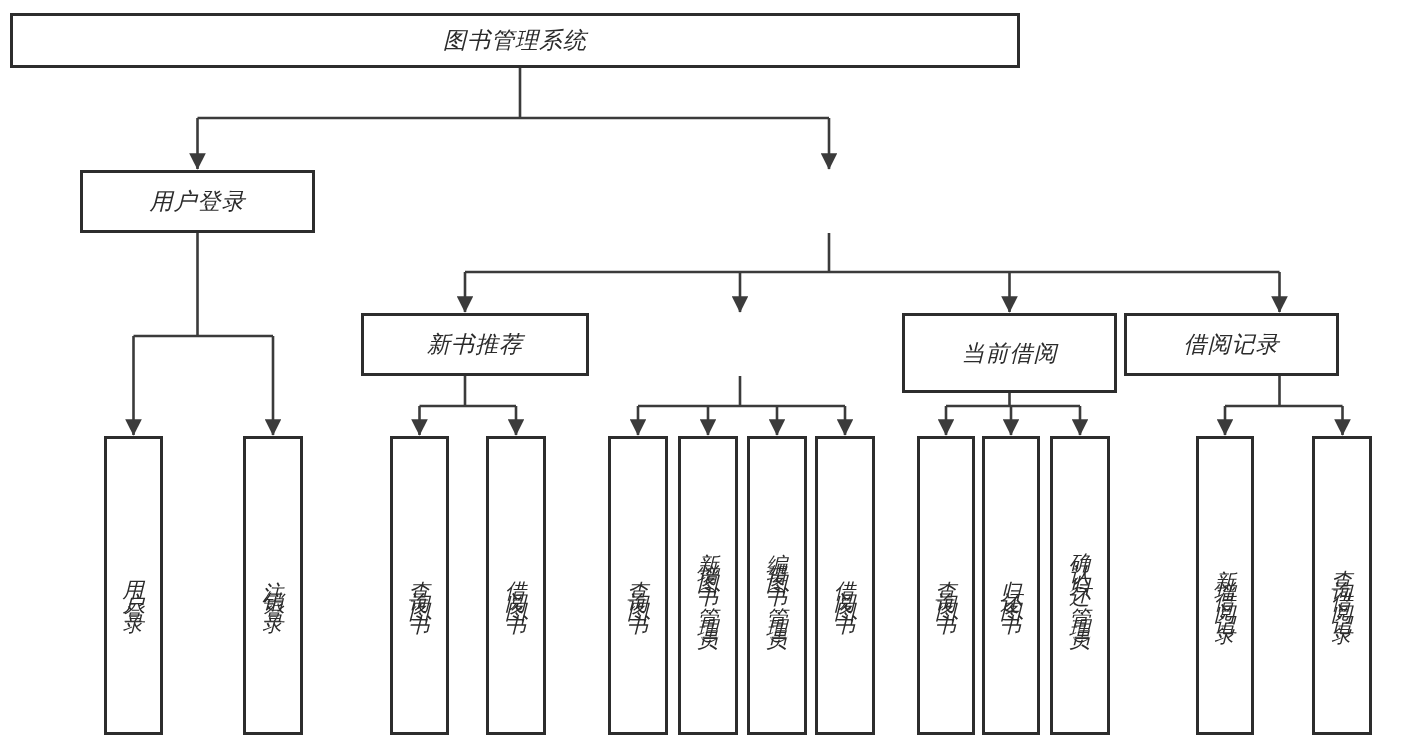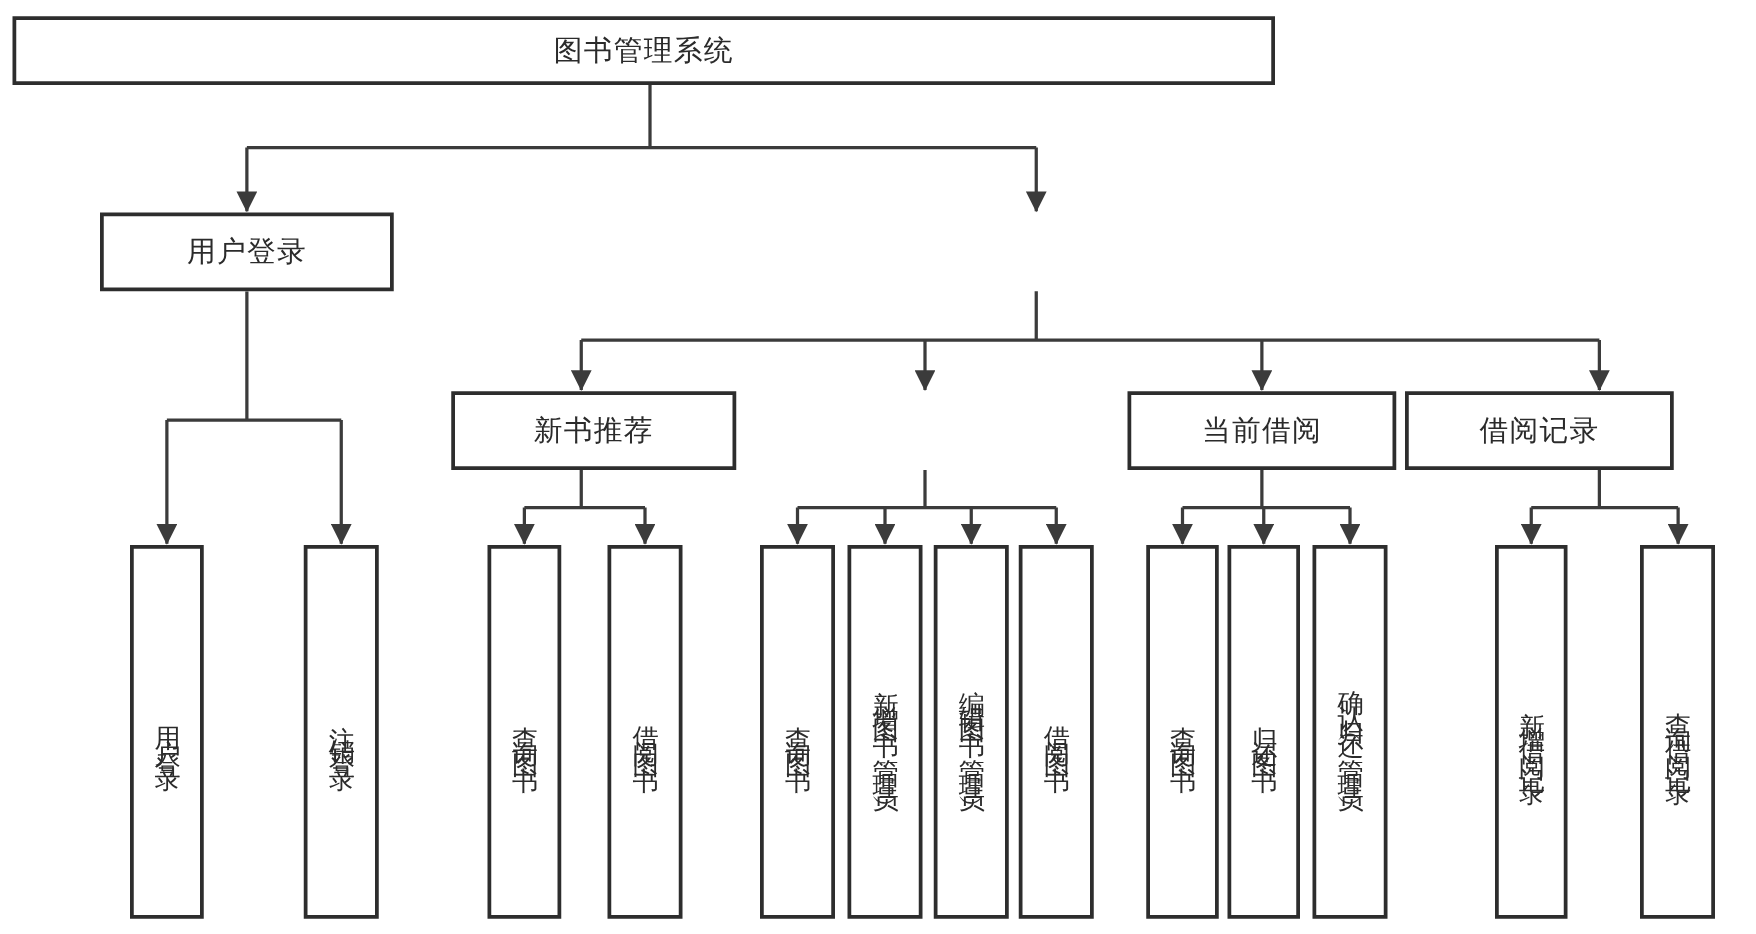--- a/index.html
+++ b/index.html
@@ -16,20 +16,21 @@
     stroke: var(--line, #3b3b3b); stroke-width: 2.6; fill: none;
   }
   .connectors marker path { fill: var(--line, #3b3b3b); stroke: none; }
   .box {
     position: absolute; z-index: 2;
     background: var(--box-fill, #ffffff);
     border: 3px solid var(--box-border, #2d2d2d);
     color: var(--text, #2b2b2b);
     display: flex; align-items: center; justify-content: center;
     text-align: center;
+    font-style: italic;
   }
   .hbox { font-size: 23px; letter-spacing: 1px; }
   .vbox {
     writing-mode: vertical-rl; text-orientation: mixed;
     font-size: 21px; letter-spacing: 11px; line-height: 1;
   }
   .watermark {
     position: absolute; top: 716px; right: 3px; z-index: 5;
     font-size: 21px; letter-spacing: 0.5px; white-space: nowrap;
     color: var(--watermark, #a3a4ac); opacity: 0.9;
@@ -96,21 +97,21 @@
       <line x1="1225" y1="406" x2="1225" y2="435" marker-end="url(#arrow)"></line>
       <line x1="1342.5" y1="406" x2="1342.5" y2="435" marker-end="url(#arrow)"></line>
     </g>
   </svg>
 
   <div class="box hbox" style="left:10px; top:13px; width:1010px; height:55px">图书管理系统</div>
 
   <div class="box hbox" style="left:80px; top:170px; width:235px; height:63px">用户登录</div>
 
   <div class="box hbox" style="left:361px; top:313px; width:228px; height:63px">新书推荐</div>
-  <div class="box hbox" style="left:902px; top:313px; width:215px; height:63px">当前借阅</div>
+  <div class="box hbox" style="left:902px; top:313px; width:215px; height:80px">当前借阅</div>
   <div class="box hbox" style="left:1124px; top:313px; width:215px; height:63px">借阅记录</div>
 
   <div class="box vbox" style="left:104px; top:436px; width:59px; height:299px">用户登录</div>
   <div class="box vbox" style="left:243px; top:436px; width:60px; height:299px">注销登录</div>
 
   <div class="box vbox" style="left:390px; top:436px; width:59px; height:299px">查询图书</div>
   <div class="box vbox" style="left:486px; top:436px; width:60px; height:299px">借阅图书</div>
 
   <div class="box vbox" style="left:608px; top:436px; width:60px; height:299px">查询图书</div>
   <div class="box vbox" style="left:678px; top:436px; width:60px; height:299px">新增图书（管理员）</div>

